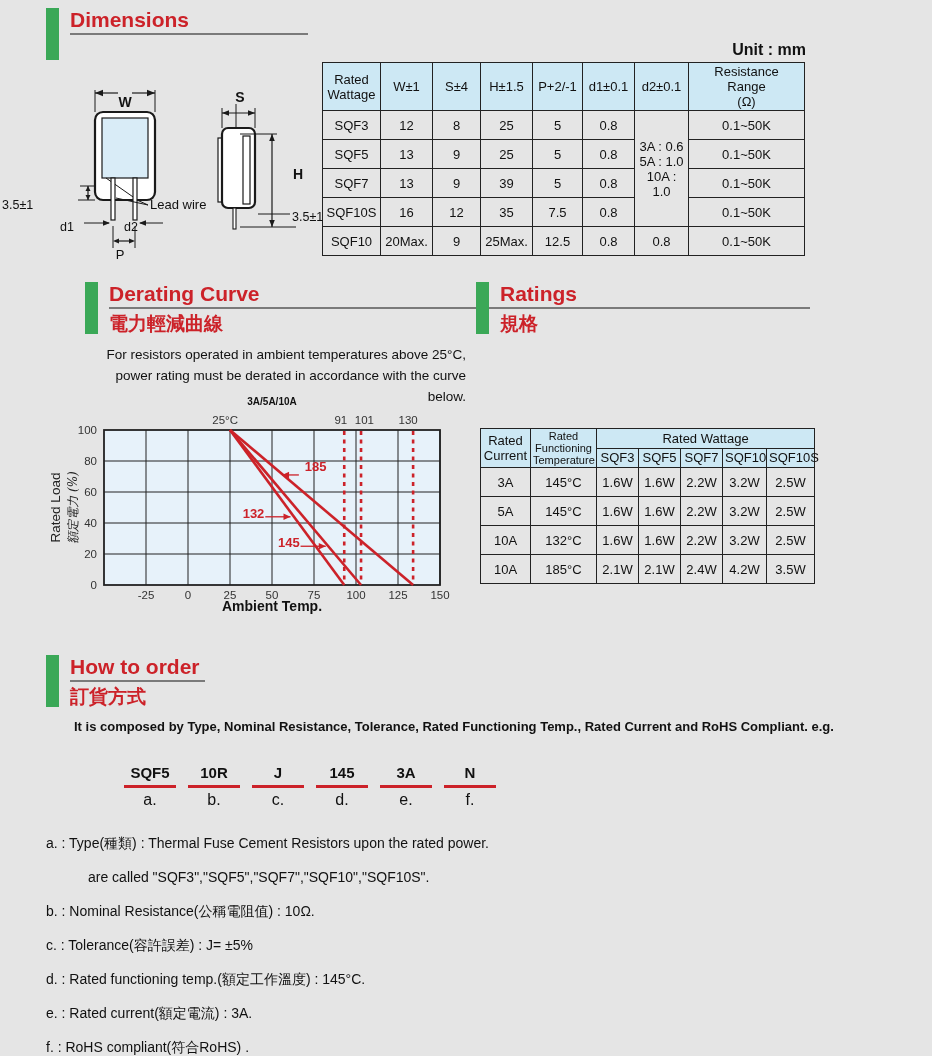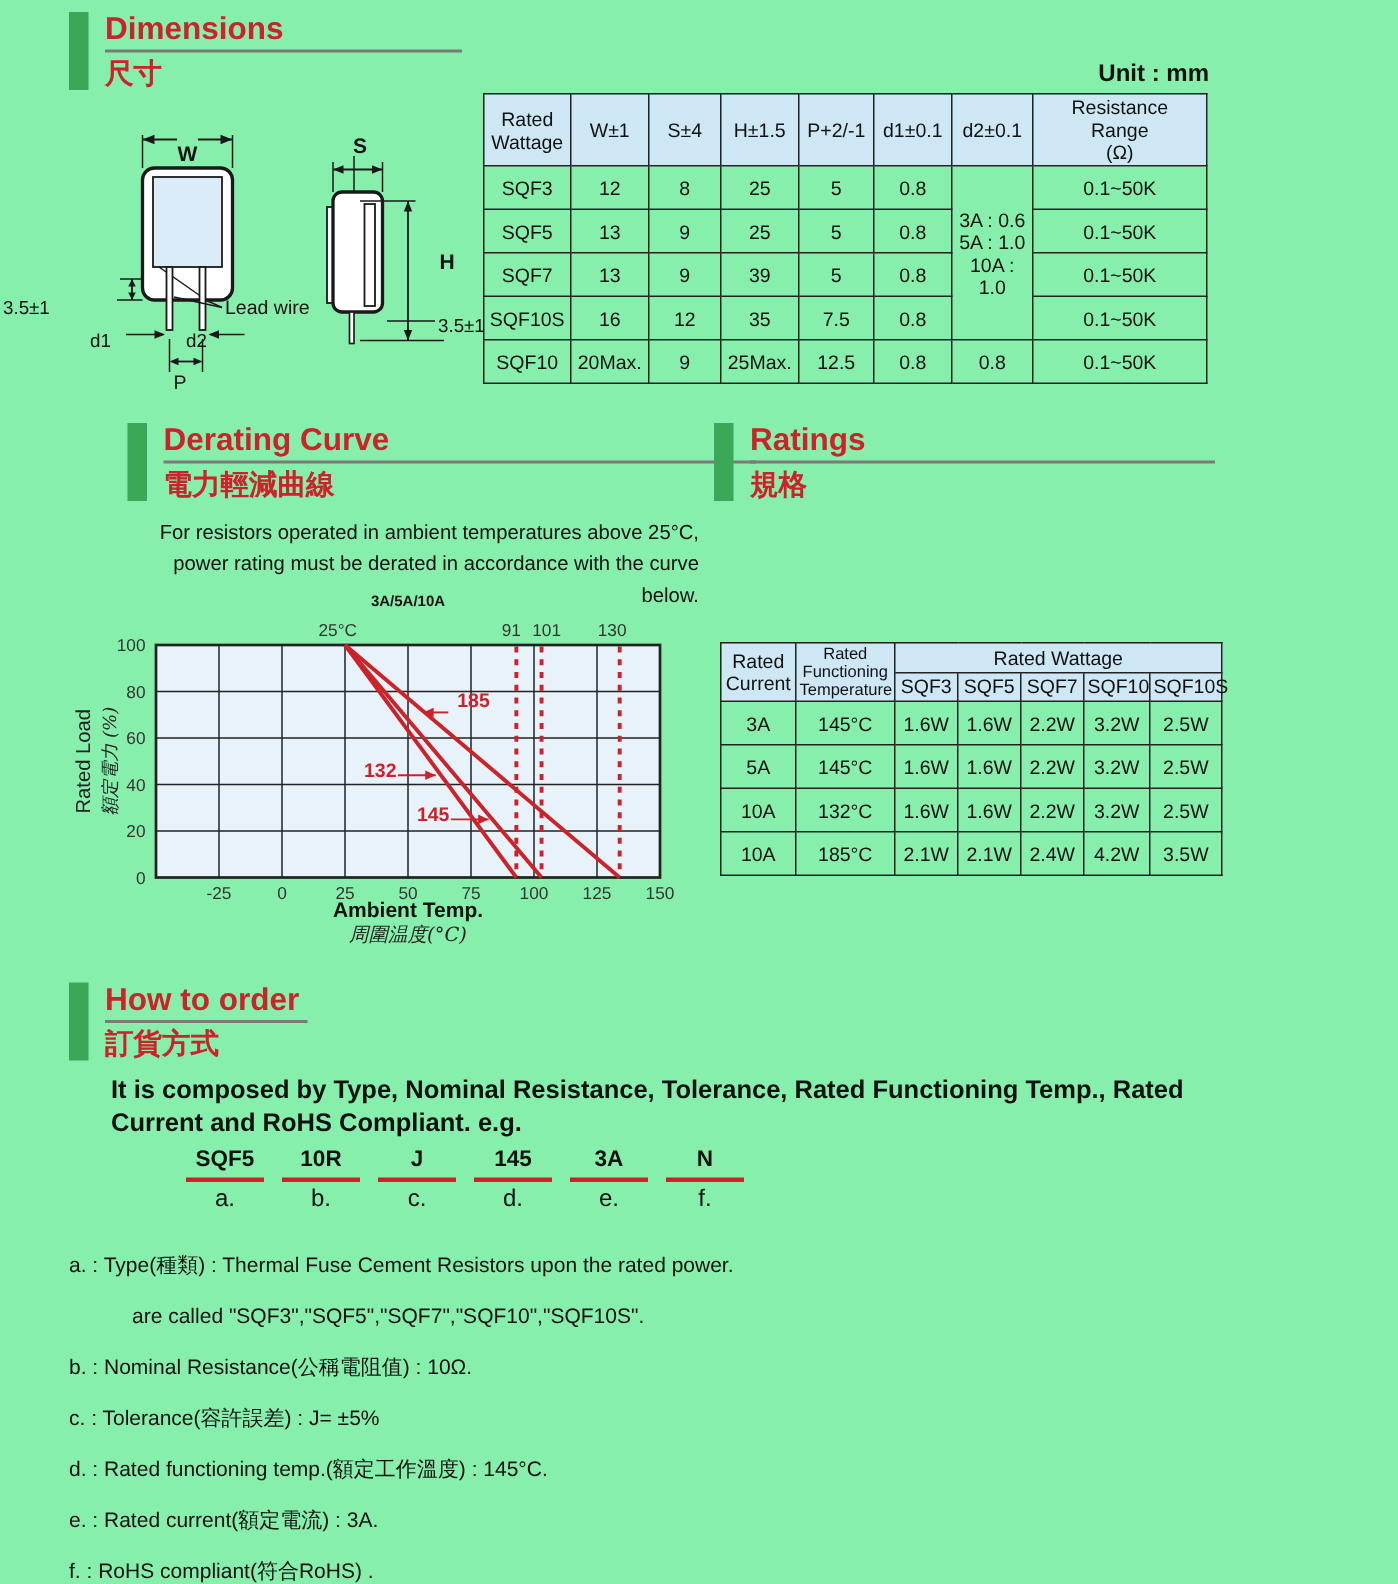--- a/index.html
+++ b/index.html
@@ -1,17 +1,17 @@
 <!DOCTYPE html>
 <html style="--accent-red: #cc2229; --accent-green: #3aa857; --rule-gray: #7a7a7a; --table-header-bg: #cde8f4; --chart-bg: #e7f2fa;"><head>
 <meta charset="utf-8">
 <style>
   html,body{margin:0;padding:0;background:#fff;}
   body{font-family:"Liberation Sans","DejaVu Sans",sans-serif;color:#111;}
-  .page{position:relative;width:932px;height:1056px;background:#86efac;overflow:hidden;}
+  .page{position:relative;width:932px;height:1056px;background:#e5e5e5;overflow:hidden;}
   .abs{position:absolute;}
 
   
   .sec{position:absolute;display:flex;align-items:stretch;}
   .sec-bar{width:13px;background:var(--accent-green);margin-right:11px;}
   .sec-en{color:var(--accent-red);font-weight:bold;font-size:21px;line-height:23px;}
   .sec-line{height:2px;background:var(--rule-gray);margin-top:2px;}
   .sec-cn{color:var(--accent-red);font-weight:bold;font-size:19px;line-height:21px;margin-top:4px;}
 
   
@@ -23,21 +23,21 @@
   .rat-table td{height:26px;}
   .rat-table .small-hd{font-size:11px;line-height:12px;}
   .unit-label{font-size:16px;font-weight:bold;text-align:right;}
 
   
   .chart-title{font-size:10px;font-weight:bold;text-align:center;color:#111;}
   .chart-xlabel{font-size:14px;font-weight:600;text-align:center;color:#111;}
   .chart-xlabel2{font-size:13px;text-align:center;color:#222;
                  font-family:"DejaVu Serif","Liberation Serif",serif;font-style:italic;}
   .para{font-size:13.5px;line-height:21px;color:#111;}
-  .para-bold{font-size:17px;line-height:22px;color:#111;font-weight:600;}
+  .para-bold{font-size:13px;line-height:22px;color:#111;font-weight:600;}
 
   
   .code-row{display:flex;}
   .code-item{width:64px;text-align:center;}
   .code-text{font-size:15px;font-weight:bold;color:#111;}
   .code-underline{height:2.5px;background:var(--accent-red);width:52px;margin:4px auto 3px auto;}
   .code-label{font-size:16px;color:#111;}
   .notes div.note-line{font-size:14px;color:#111;margin-bottom:19px;line-height:15px;}
   .notes div.indent{padding-left:42px;}
   svg text{font-family:"Liberation Sans","DejaVu Sans",sans-serif;}
@@ -46,21 +46,20 @@
 </head>
 <body>
 
 <div class="page">
 
   <div class="sec" style="left:46px;top:8px;">
     <div class="sec-bar" style="height:52px;"></div>
     <div>
       <div class="sec-en">Dimensions</div>
       <div class="sec-line" style="width:238px;"></div>
-      <div class="sec-cn">尺寸</div>
     </div>
   </div>
 
   <div class="abs unit-label" style="left:640px;top:41px;width:166px;">Unit : mm</div>
 
   <table class="dims-table abs" style="left:322px;top:62px;width:482px;">
     <colgroup>
         <col style="width:58px">
         <col style="width:52px">
         <col style="width:48px">
@@ -260,21 +259,20 @@
       <text x="53" y="179" text-anchor="end" font-size="11.5" fill="#333">0</text>
       <text x="53" y="148" text-anchor="end" font-size="11.5" fill="#333">20</text>
       <text x="53" y="117" text-anchor="end" font-size="11.5" fill="#333">40</text>
       <text x="53" y="86" text-anchor="end" font-size="11.5" fill="#333">60</text>
       <text x="53" y="55" text-anchor="end" font-size="11.5" fill="#333">80</text>
       <text x="53" y="24" text-anchor="end" font-size="11.5" fill="#333">100</text>
       <text x="0" y="0" text-anchor="middle" font-size="13.5" fill="#222" transform="translate(16,97.5) rotate(-90)">Rated Load</text>
       <text x="0" y="0" text-anchor="middle" font-size="12" fill="#222" class="serif-it" transform="translate(33,97.5) rotate(-90)">額定電力 (%)</text>
     </svg>
   <div class="abs chart-xlabel" style="left:104px;top:598px;width:336px;text-align:center;">Ambient Temp.</div>
-  <div class="abs chart-xlabel2" style="left:104px;top:614px;width:336px;">周圍温度(°C)</div>
 
   <div class="sec" style="left:476px;top:282px;">
     <div class="sec-bar" style="height:52px;"></div>
     <div>
       <div class="sec-en">Ratings</div>
       <div class="sec-line" style="width:310px;"></div>
       <div class="sec-cn">規格</div>
     </div>
   </div>
 

